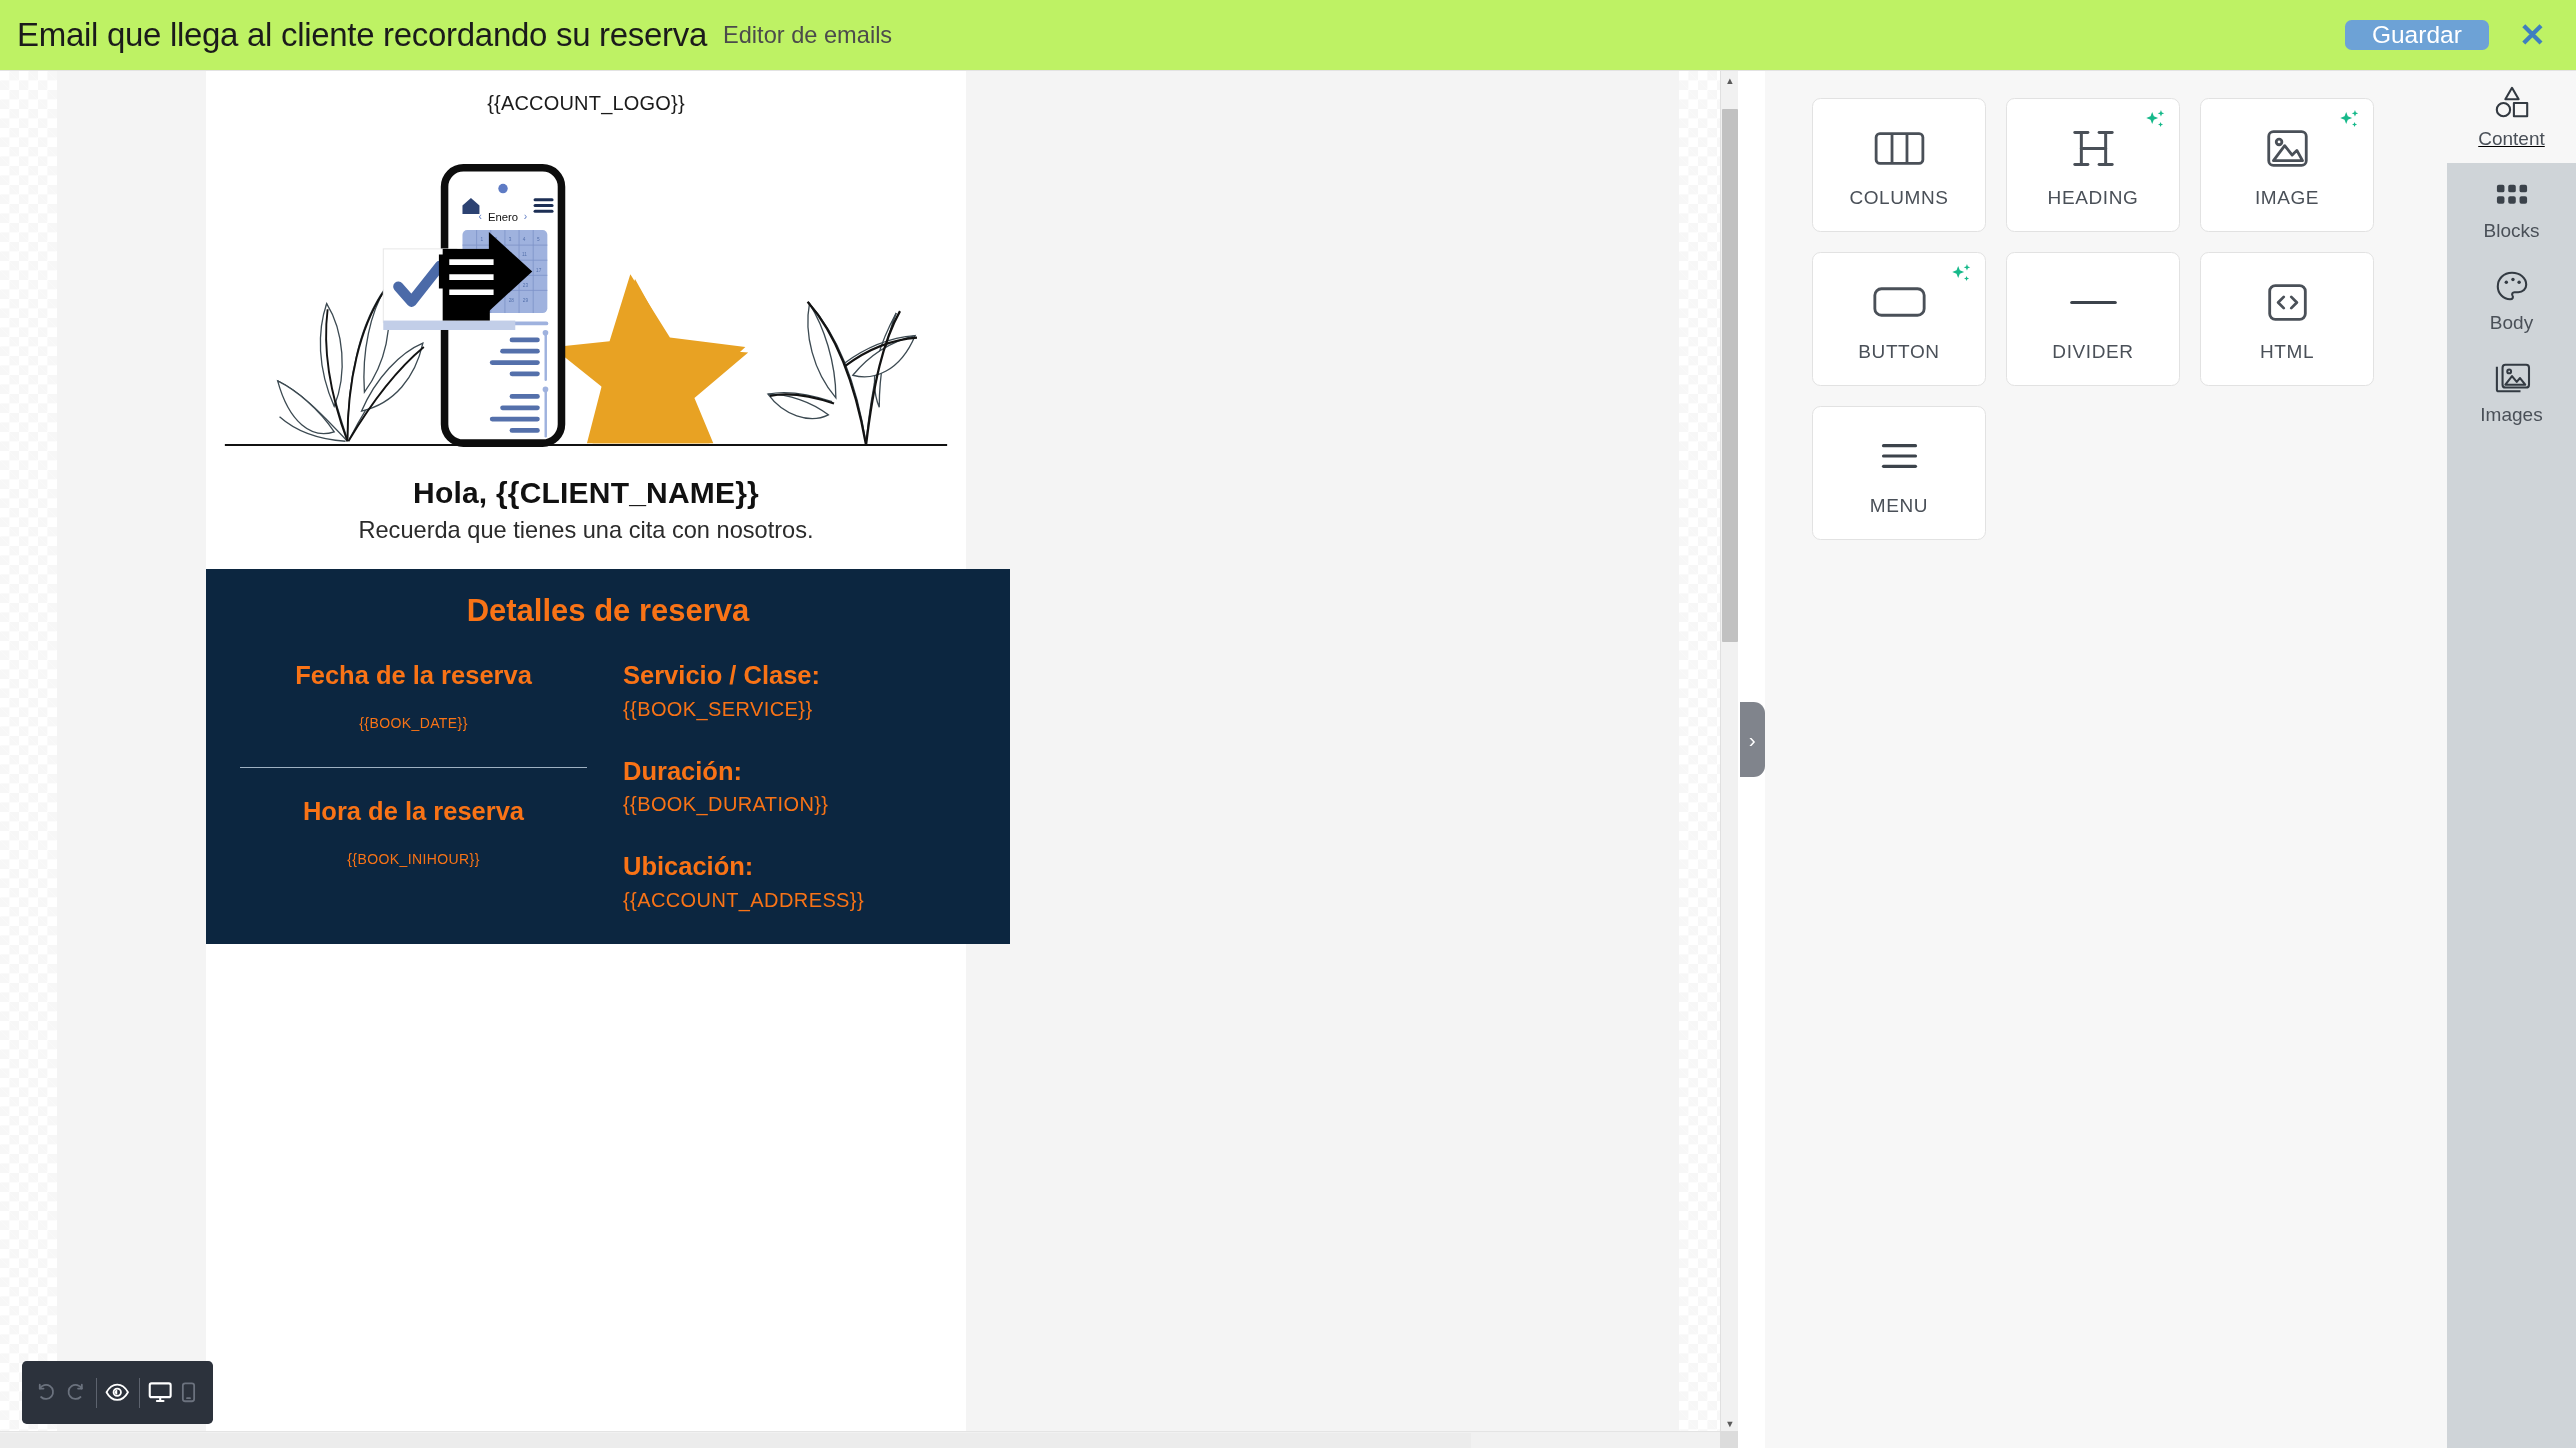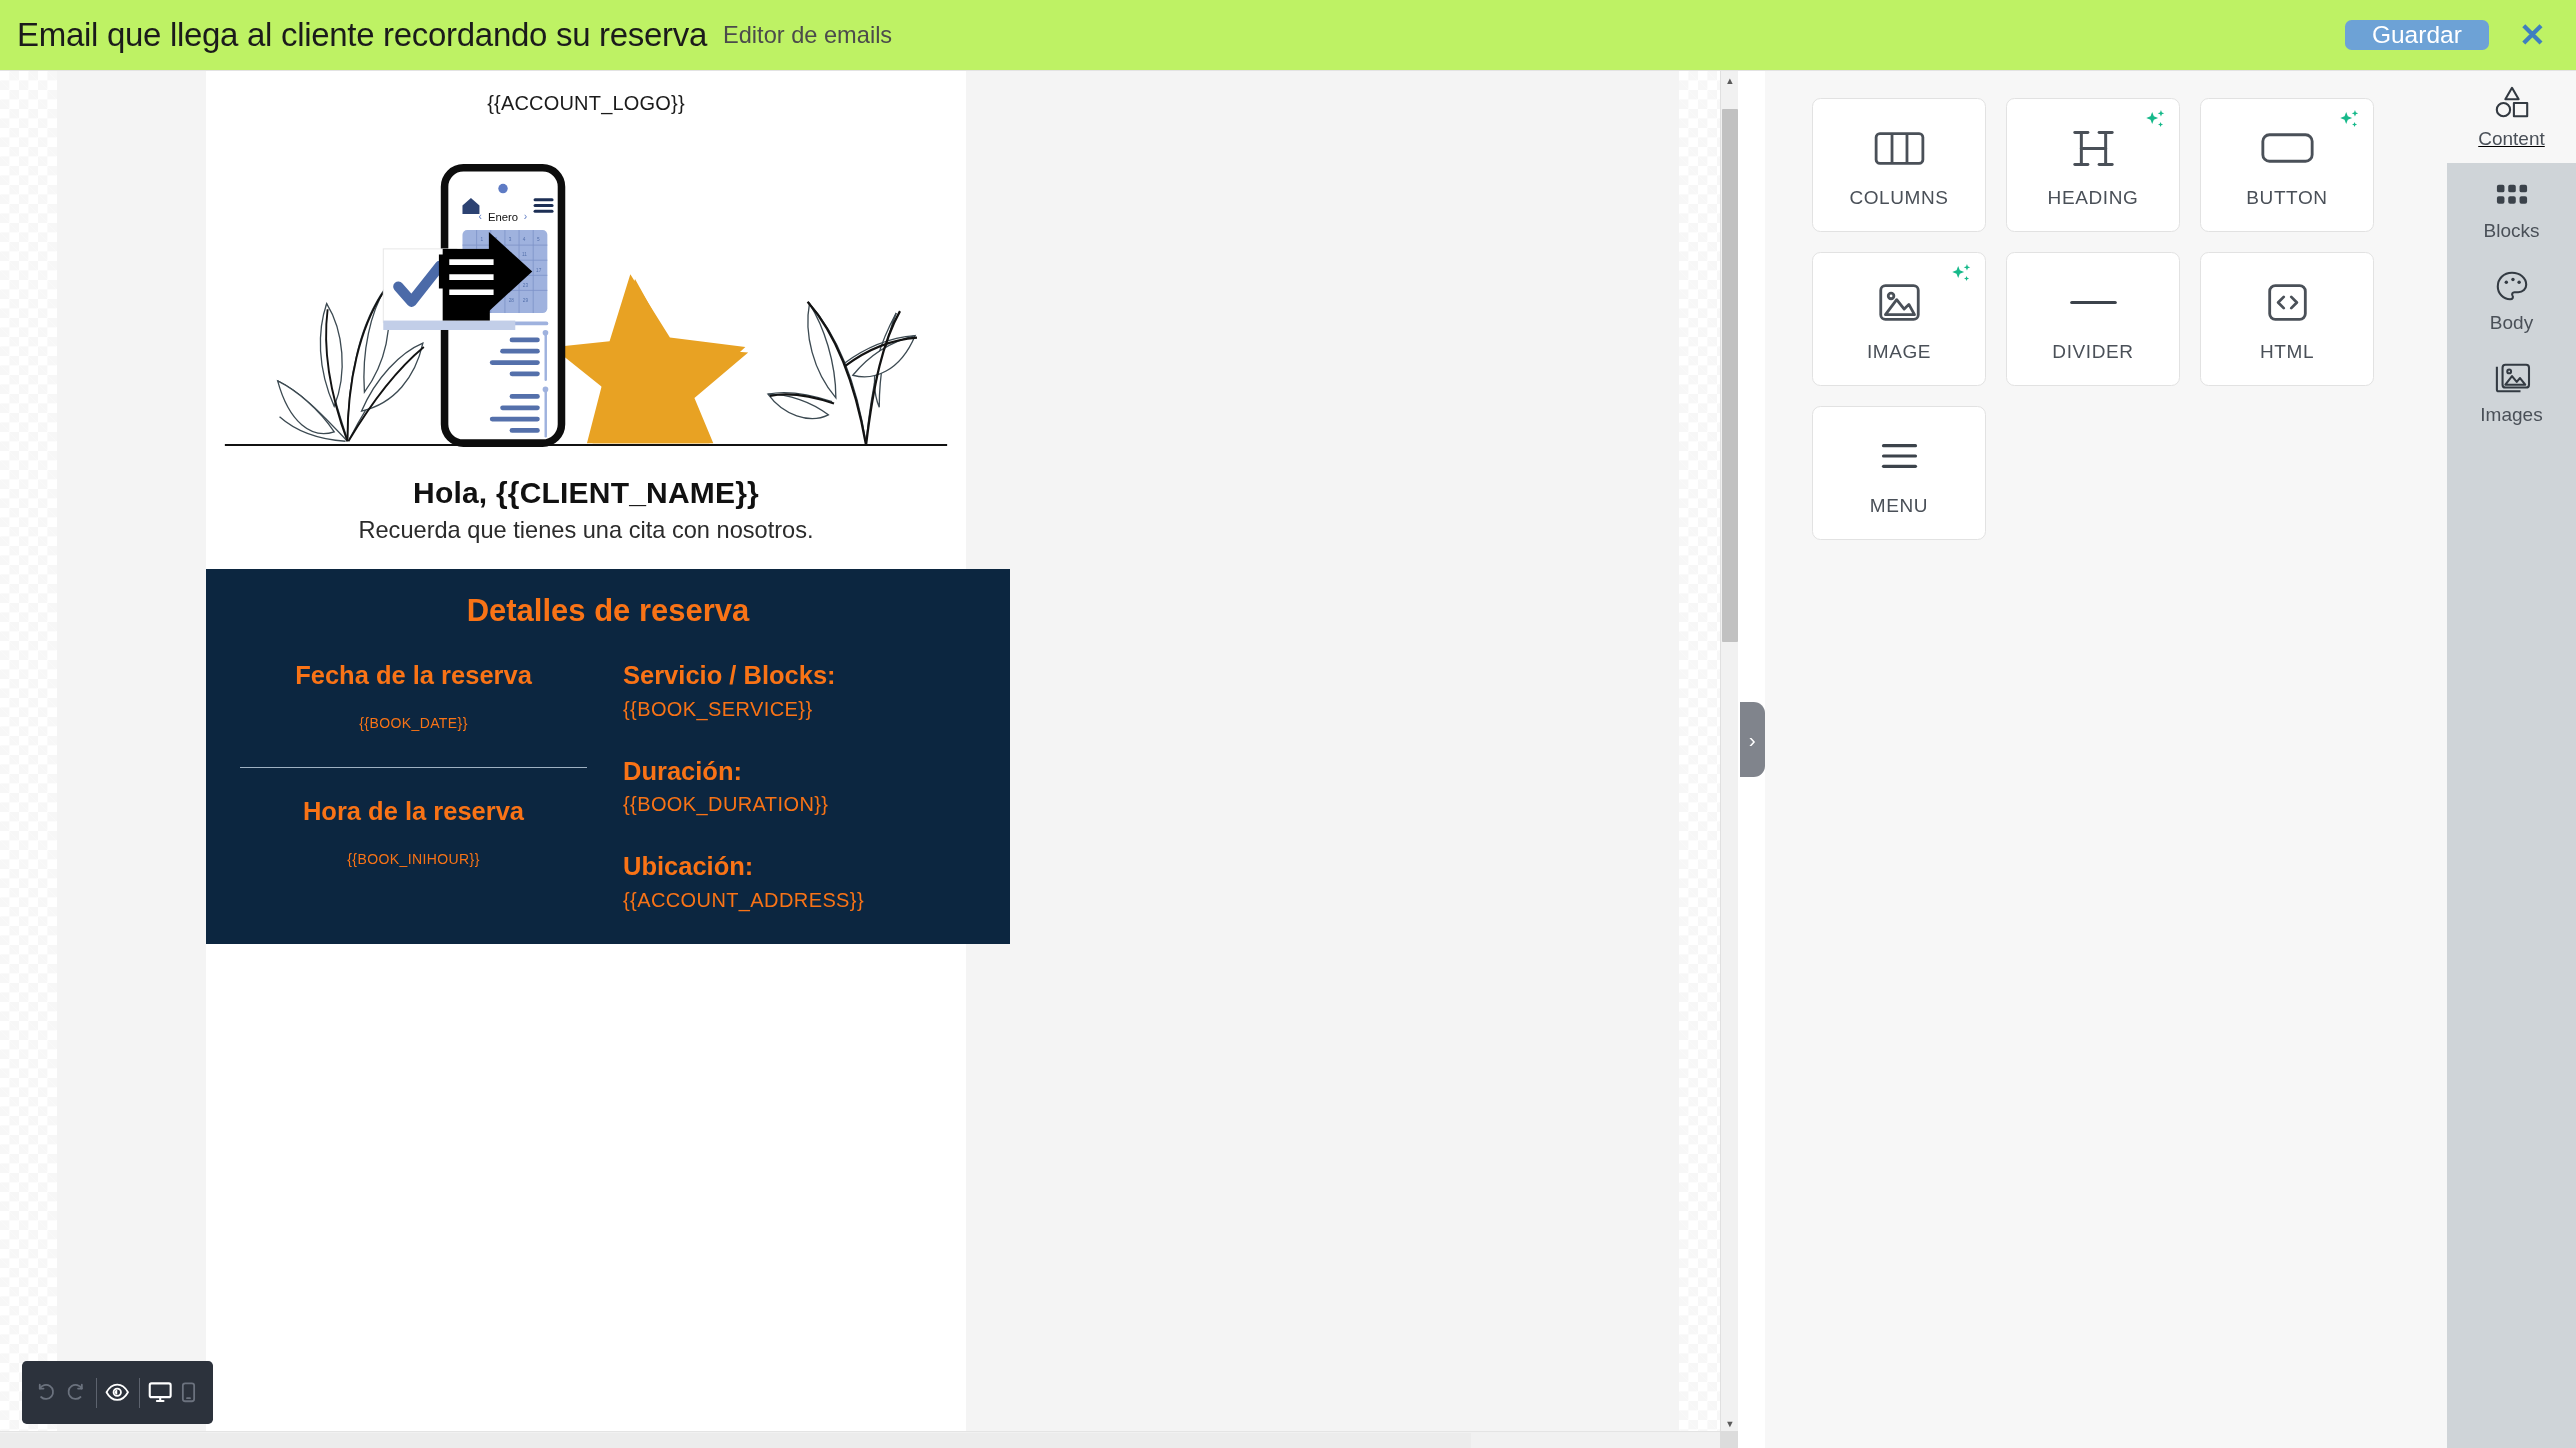--- a/index.html
+++ b/index.html
@@ -368,21 +368,21 @@
       <div id="details-title">Detalles de reserva</div>
       <div id="details-cols">
         <div id="details-left">
           <div class="dl-head">Fecha de la reserva</div>
           <div class="dl-val">{{BOOK_DATE}}</div>
           <div id="dl-divider"></div>
           <div class="dl-head">Hora de la reserva</div>
           <div class="dl-val">{{BOOK_INIHOUR}}</div>
         </div>
         <div id="details-right">
-          <div class="dr-head">Servicio / Blocks:</div>
+          <div class="dr-head">Servicio / Clase:</div>
           <div class="dr-val">{{BOOK_SERVICE}}</div>
           <div class="dr-head">Duración:</div>
           <div class="dr-val">{{BOOK_DURATION}}</div>
           <div class="dr-head">Ubicación:</div>
           <div class="dr-val last">{{ACCOUNT_ADDRESS}}</div>
         </div>
       </div>
     </div>
 
   </div>
@@ -471,41 +471,41 @@
     </div>
 
 
     <div class="tile">
       <svg class="ai-badge" viewBox="0 0 24 24" fill="#16b98a">
         <path d="M9 4 l1.6 4.2 L14.8 9.8 L10.6 11.4 L9 15.6 L7.4 11.4 L3.2 9.8 L7.4 8.2 Z"></path>
         <path d="M17.6 2 l.9 2.3 l2.3 .9 l-2.3 .9 l-.9 2.3 l-.9 -2.3 l-2.3 -.9 l2.3 -.9 Z"></path>
         <path d="M17.2 13.6 l.7 1.8 l1.8 .7 l-1.8 .7 l-.7 1.8 l-.7 -1.8 l-1.8 -.7 l1.8 -.7 Z"></path>
       </svg>
       <div class="tile-icon">
-        <svg width="55" height="38" viewBox="0 0 58 40" fill="none" stroke="#4a5058" stroke-width="3">
-          <rect x="3" y="6" width="52" height="28" rx="7"></rect>
-        </svg>
-      </div>
-      <div class="tile-label">BUTTON</div>
+        <svg width="45" height="45" viewBox="0 0 48 48" fill="none" stroke="#4a5058" stroke-width="3" stroke-linejoin="round">
+          <rect x="4" y="6" width="40" height="36" rx="5"></rect>
+          <circle cx="15" cy="17" r="3"></circle>
+          <path d="M9 37 l12 -16 l8 10 l5 -5 l6 11 z" stroke-linecap="round"></path>
+        </svg>
+      </div>
+      <div class="tile-label">IMAGE</div>
     </div>
 
     <div class="tile">
       <svg class="ai-badge" viewBox="0 0 24 24" fill="#16b98a">
         <path d="M9 4 l1.6 4.2 L14.8 9.8 L10.6 11.4 L9 15.6 L7.4 11.4 L3.2 9.8 L7.4 8.2 Z"></path>
         <path d="M17.6 2 l.9 2.3 l2.3 .9 l-2.3 .9 l-.9 2.3 l-.9 -2.3 l-2.3 -.9 l2.3 -.9 Z"></path>
         <path d="M17.2 13.6 l.7 1.8 l1.8 .7 l-1.8 .7 l-.7 1.8 l-.7 -1.8 l-1.8 -.7 l1.8 -.7 Z"></path>
       </svg>
       <div class="tile-icon">
-        <svg width="45" height="45" viewBox="0 0 48 48" fill="none" stroke="#4a5058" stroke-width="3" stroke-linejoin="round">
-          <rect x="4" y="6" width="40" height="36" rx="5"></rect>
-          <circle cx="15" cy="17" r="3"></circle>
-          <path d="M9 37 l12 -16 l8 10 l5 -5 l6 11 z" stroke-linecap="round"></path>
-        </svg>
-      </div>
-      <div class="tile-label">IMAGE</div>
+        <svg width="55" height="38" viewBox="0 0 58 40" fill="none" stroke="#4a5058" stroke-width="3">
+          <rect x="3" y="6" width="52" height="28" rx="7"></rect>
+        </svg>
+      </div>
+      <div class="tile-label">BUTTON</div>
     </div>
 
     <div class="tile">
       <div class="tile-icon">
         <svg width="51" height="19" viewBox="0 0 54 20" stroke="#3c434b" stroke-width="3.4" stroke-linecap="round">
           <line x1="4" y1="10" x2="50" y2="10"></line>
         </svg>
       </div>
       <div class="tile-label">DIVIDER</div>
     </div>

